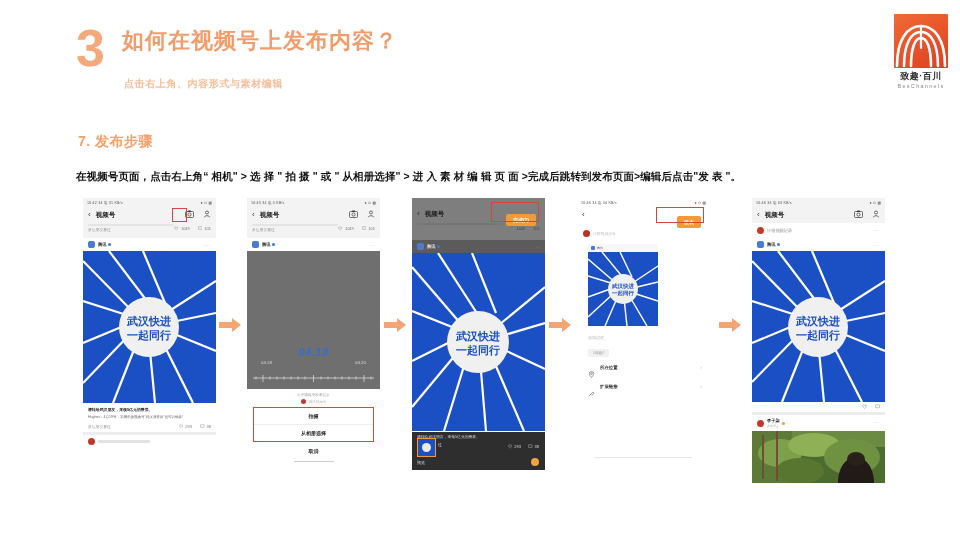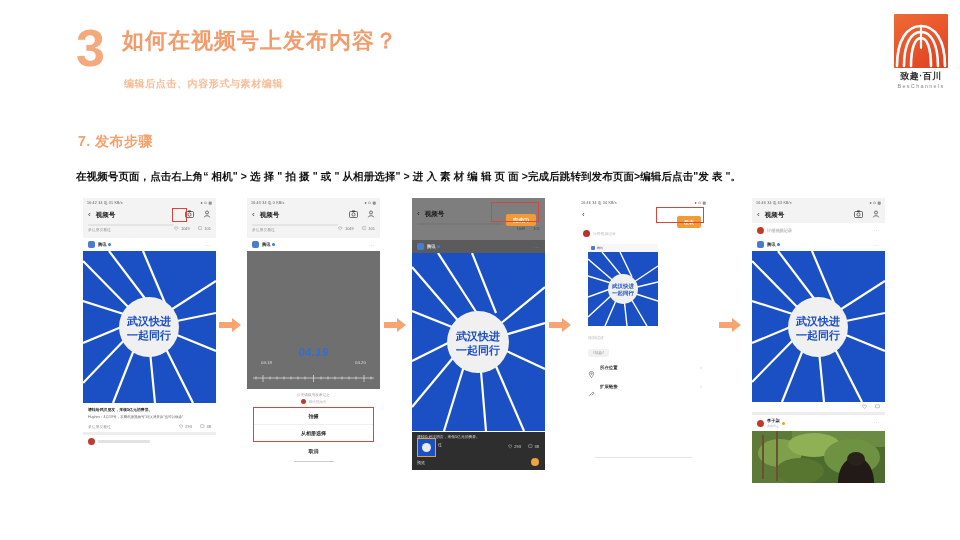--- a/index.html
+++ b/index.html
@@ -143,21 +143,21 @@
         <path d="M27 12 L27 34"></path>
       </g>
     </svg>
   </div>
   <div class="cn">致趣·百川</div>
   <div class="en">BesChannels</div>
 </div>
 
 <div id="sec-num">3</div>
 <div id="sec-title">如何在视频号上发布内容？</div>
-<div id="sec-sub">编辑后点击、内容形式与素材编辑</div>
+<div id="sec-sub">点击右上角、内容形式与素材编辑</div>
 
 <div id="step-title">7. 发布步骤</div>
 <div id="instruction">在视频号页面，点击右上角“ 相机" &gt; 选 择 " 拍 摄 " 或 " 从相册选择" &gt; 进 入 素 材 编 辑 页 面 &gt;完成后跳转到发布页面&gt;编辑后点击"发 表 "。</div>
 
 <div id="phones">
 
   <div class="phone p1">
     <div class="statusbar">
       <div class="sb-l">16:42 34 电 31 KB/s</div>
       <div class="sb-r">● ⊙ ▩</div>

